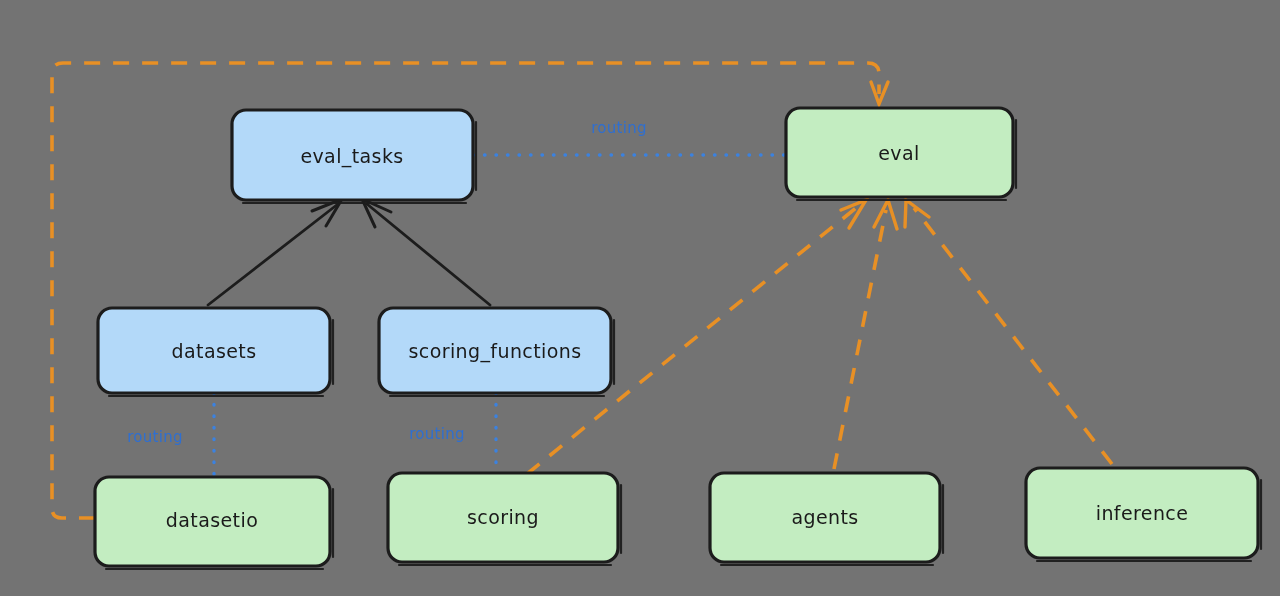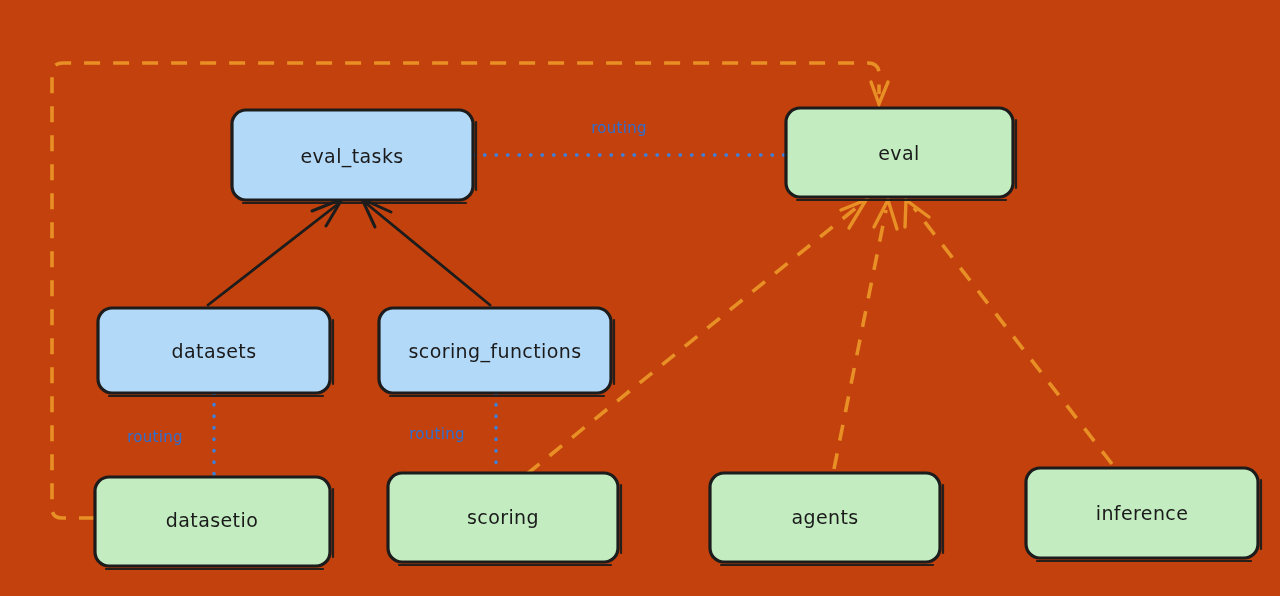--- a/index.html
+++ b/index.html
@@ -8,21 +8,21 @@
     padding: 0;
     background: #ffffff;
   }
   body {
     font-family: "DejaVu Sans", sans-serif;
   }
   #diagram-root {
     position: relative;
     width: 1280px;
     height: 596px;
-    background: #c2410c;
+    background: #737373;
     overflow: hidden;
   }
   #diagram-svg {
     position: absolute;
     left: 0;
     top: 0;
     width: 1280px;
     height: 596px;
   }
   .node-label {

